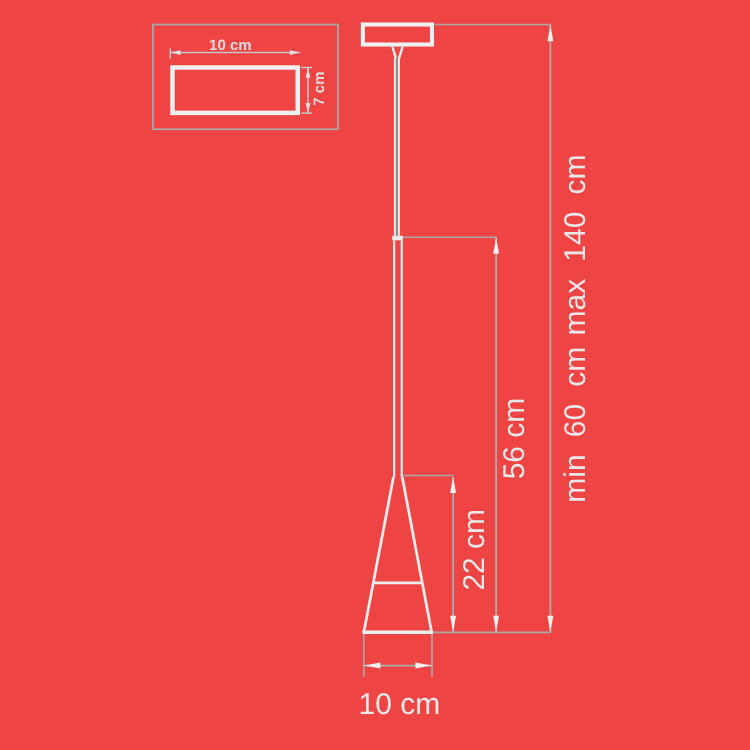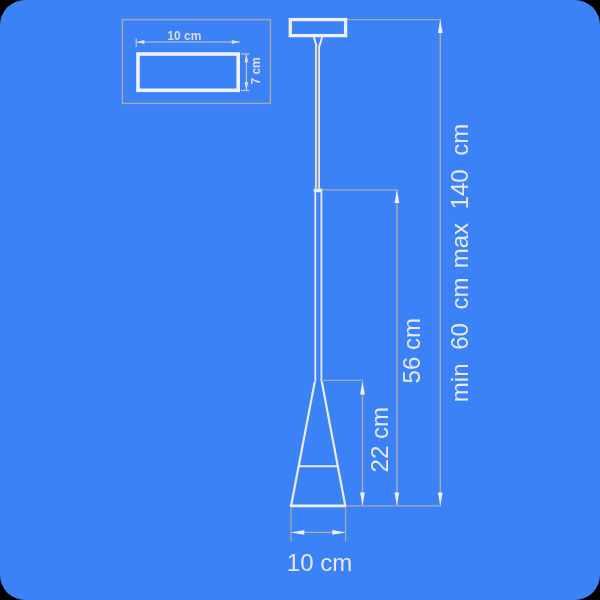--- a/index.html
+++ b/index.html
@@ -1,16 +1,16 @@
 <!DOCTYPE html>
 <html><head>
 <meta charset="utf-8">
 <style>
   html,body{margin:0;padding:0;background:#000;}
-  #stage{width:600px;height:600px;background:#3b82f6;position:relative;overflow:hidden;border-radius:25px;}
+  #stage{width:600px;height:600px;background:#ef4444;position:relative;overflow:hidden;}
   svg{position:absolute;top:0;left:0;filter:blur(0.62px);}
   text{font-family:"Liberation Sans", sans-serif;-webkit-text-stroke:0.35px #e8e8e8;}
 </style>
 </head>
 <body>
 
 <div id="stage">
 <svg width="600" height="600" viewBox="0 0 600 600">
   <g fill="none" stroke-linecap="butt">
 

